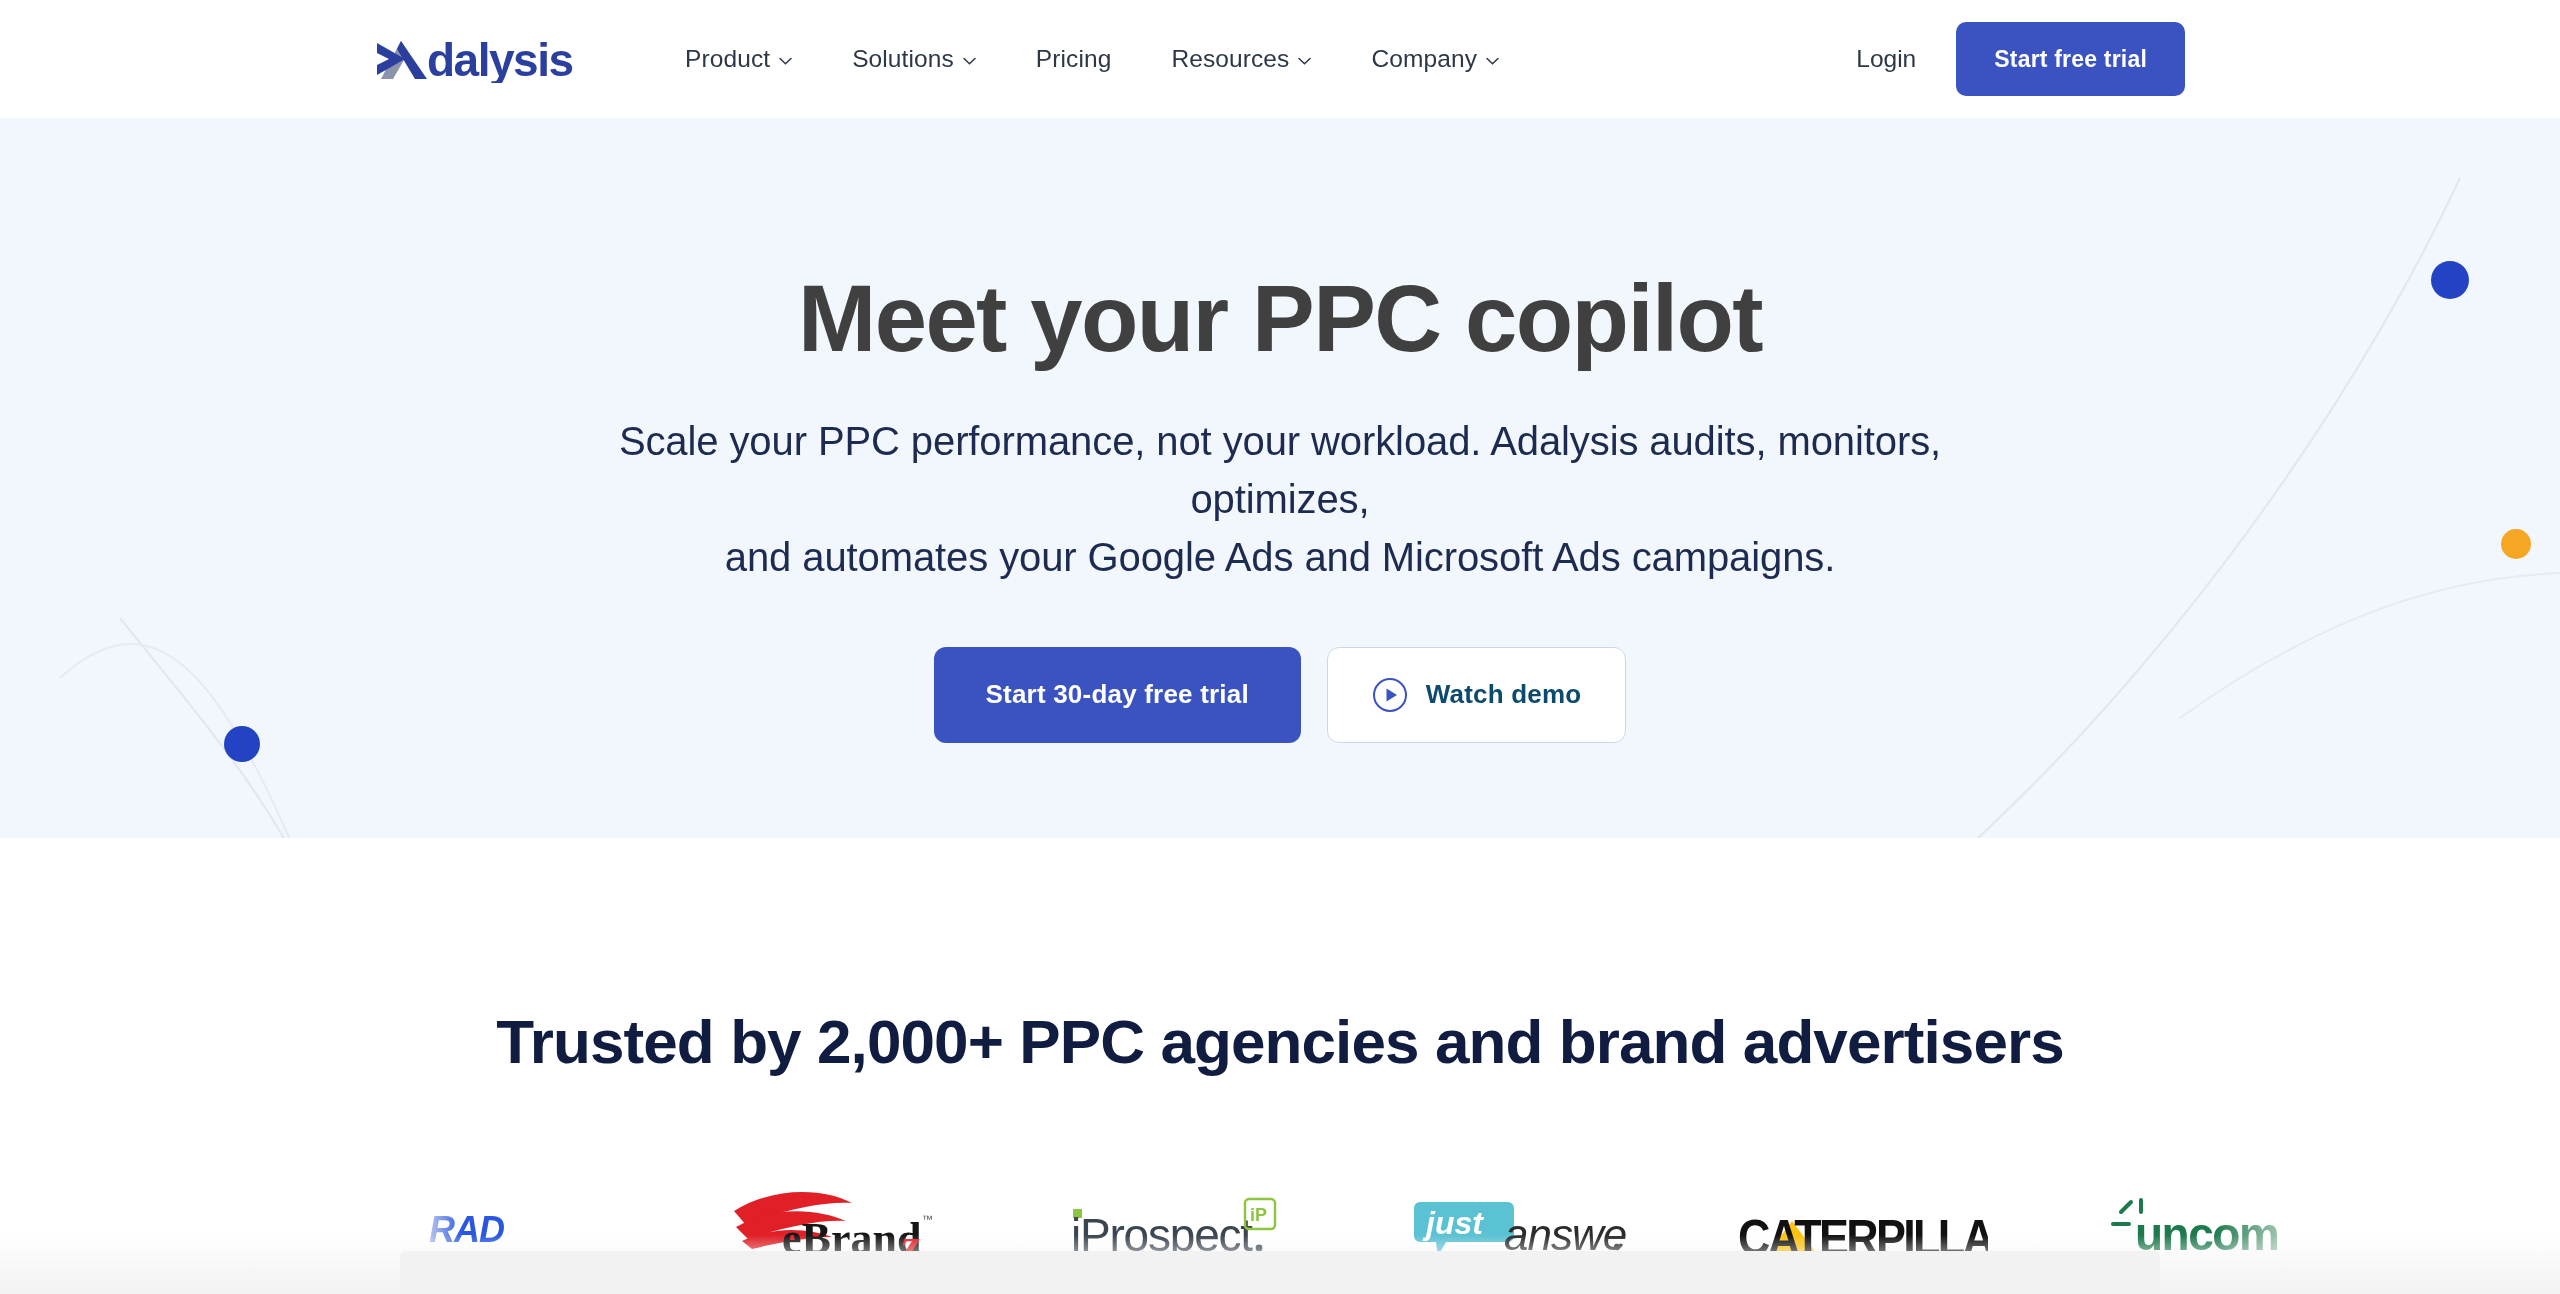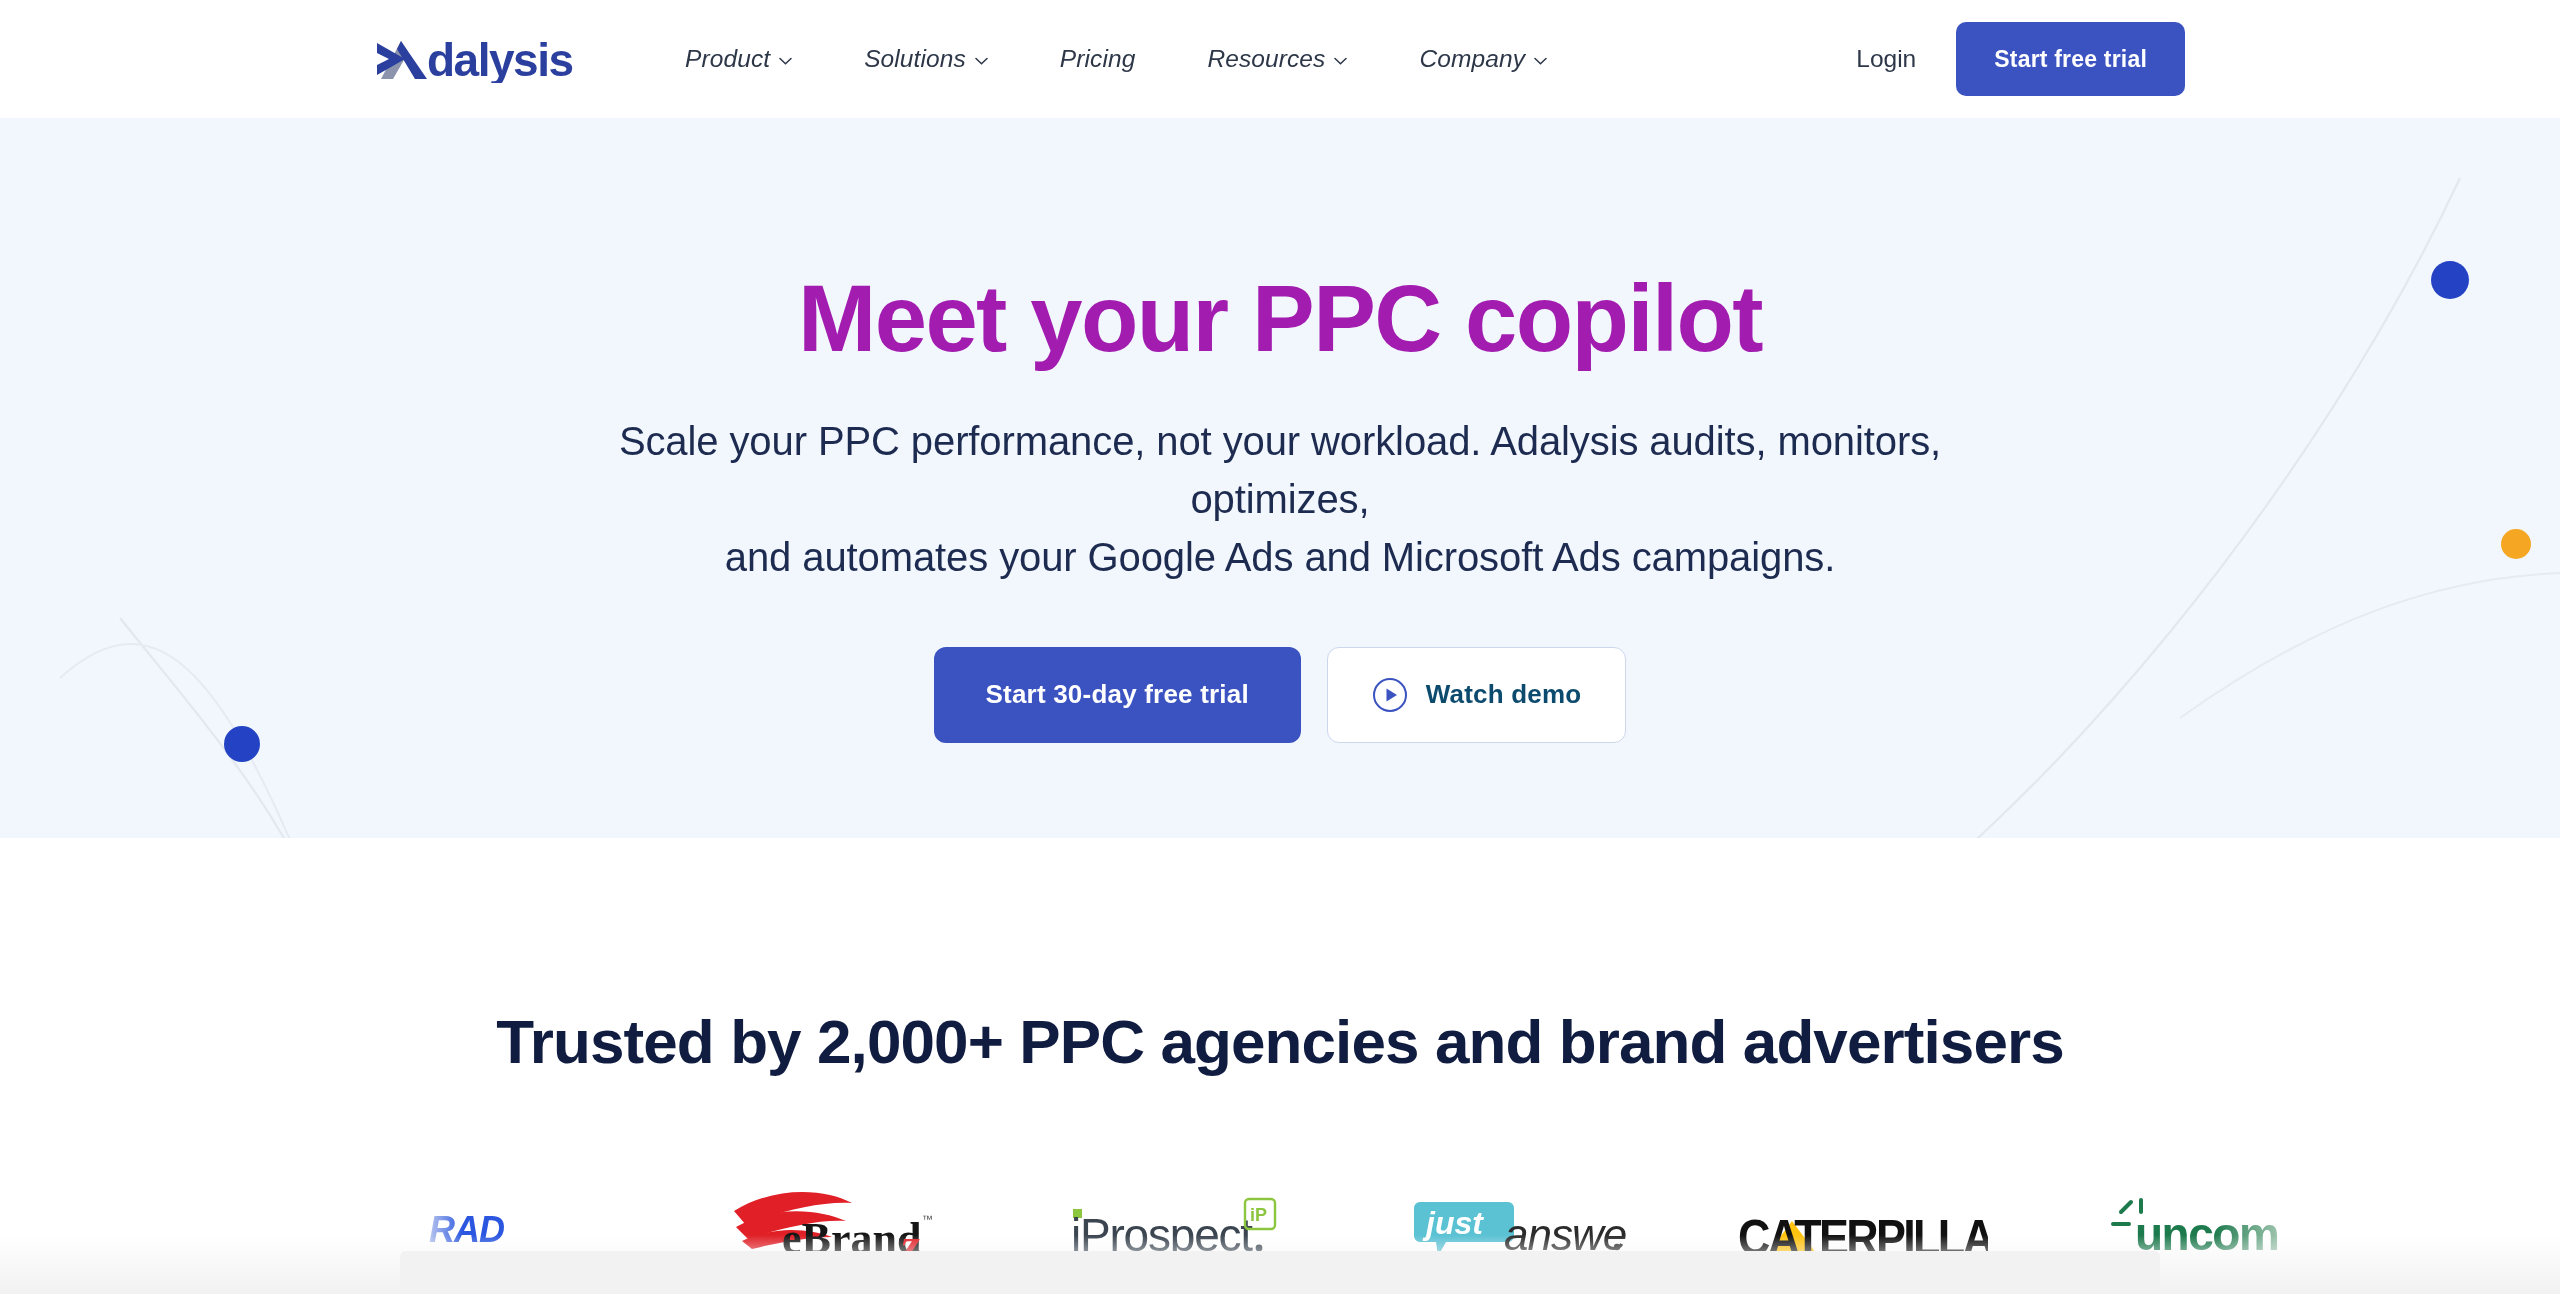--- a/index.html
+++ b/index.html
@@ -37,23 +37,22 @@
     align-items: center;
     flex: 0 0 auto;
     margin-right: 72px;
     text-decoration: none;
   }
   .logo svg { display: block; }
 
   .nav {
     display: flex;
     align-items: flex-start;
-    gap: 12px;
+    gap: 0;
     flex: 0 0 auto;
-    font-style: italic;
   }
   .nav-item {
     display: flex;
     align-items: center;
     gap: 9px;
     padding: 0 30px;
     font-size: 24.5px;
     color: #2d3748;
     letter-spacing: 0.1px;
     cursor: pointer;
@@ -118,21 +117,21 @@
   .hero-content {
     position: relative;
     z-index: 3;
     width: 100%;
     text-align: center;
     padding-top: 150px;
   }
   .hero-title {
     font-size: 94px;
     font-weight: bold;
-    color: #a21caf;
+    color: #404040;
     letter-spacing: -1.6px;
     line-height: 1.08;
   }
   .hero-sub {
     margin: 42px auto 0 auto;
     max-width: 1400px;
     font-size: 40px;
     line-height: 1.46;
     color: #1c2b4f;
     letter-spacing: -0.1px;

